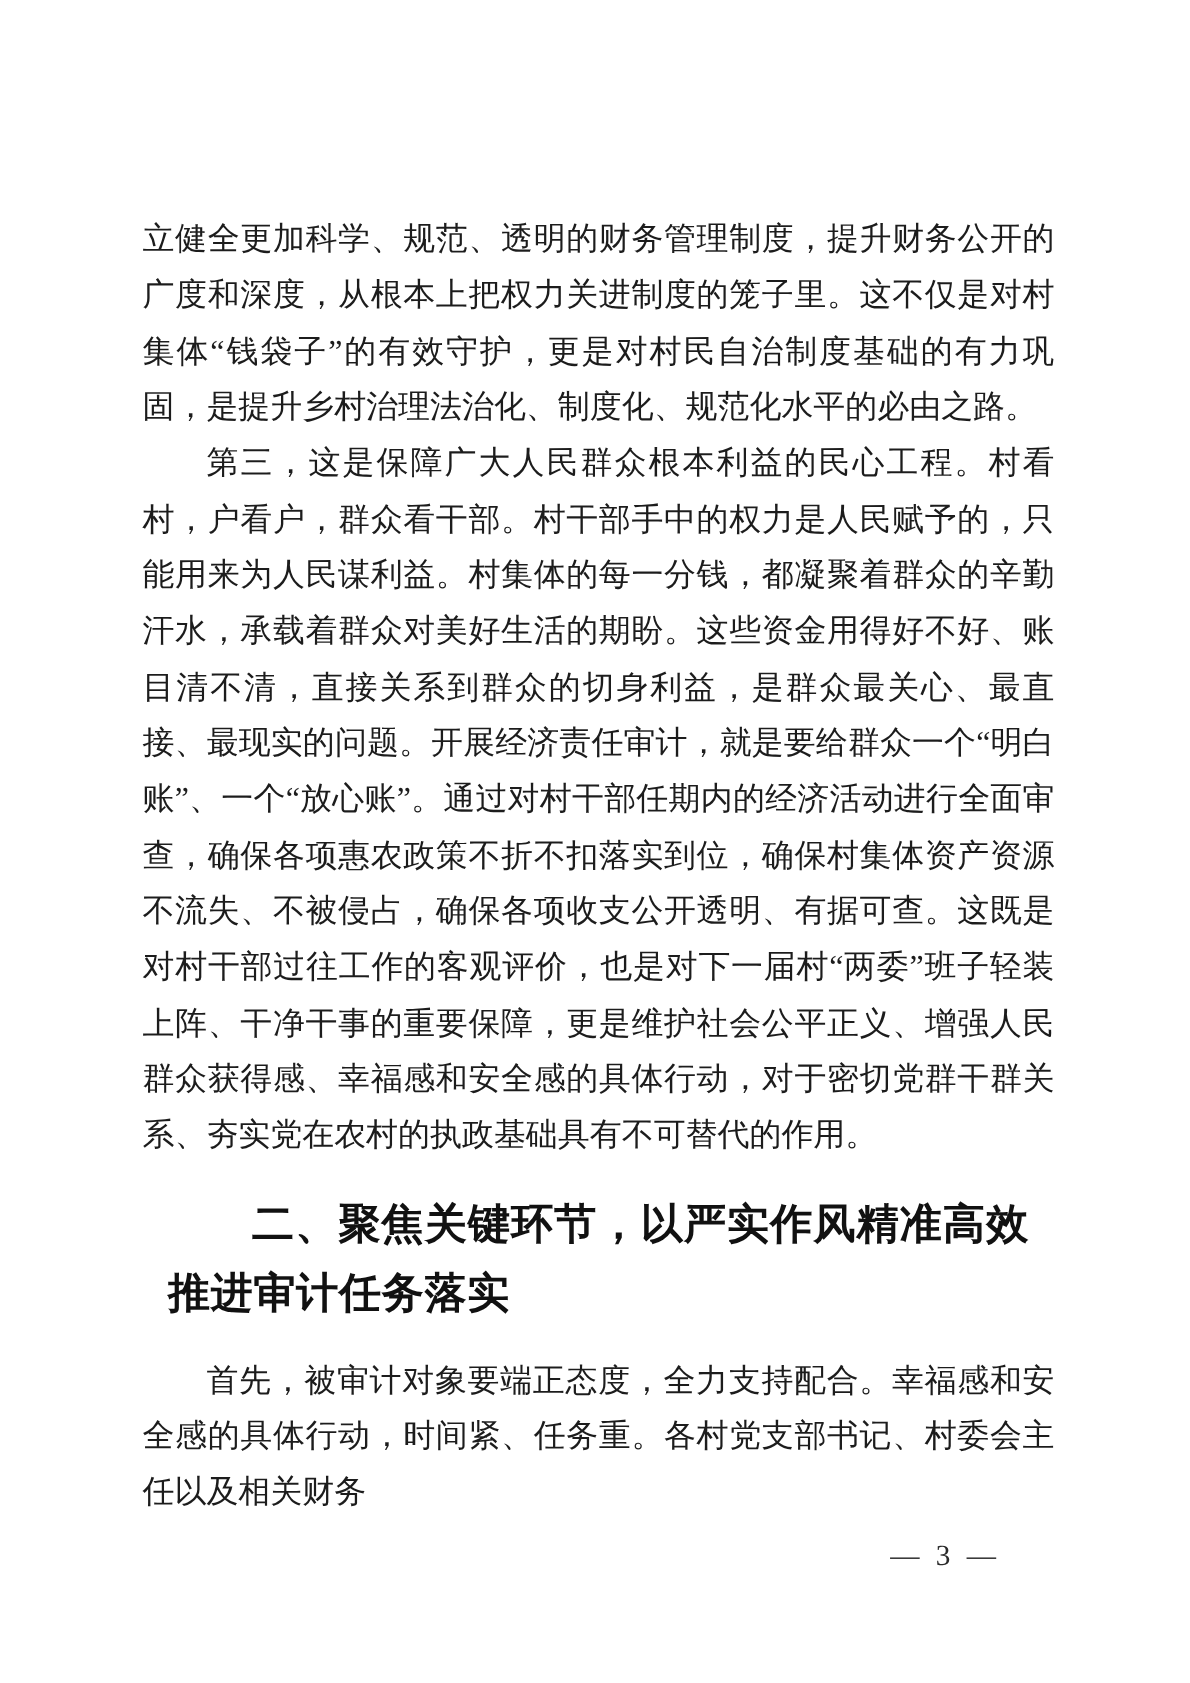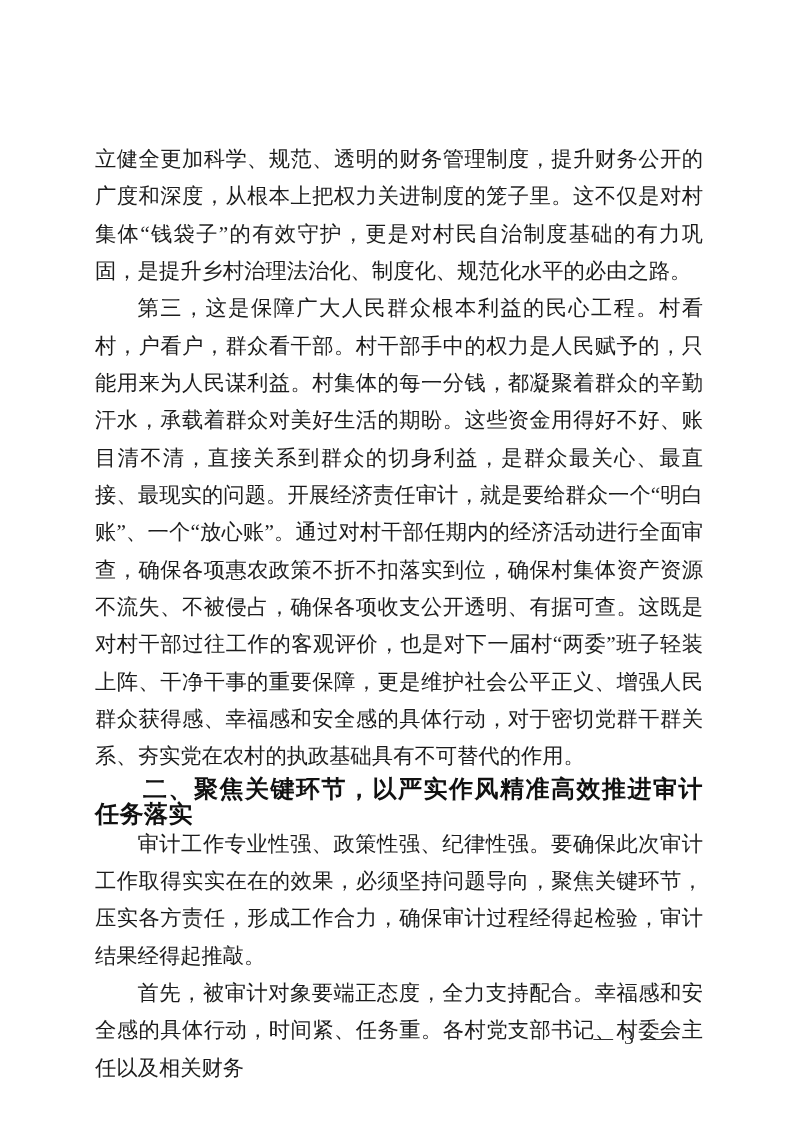--- a/index.html
+++ b/index.html
@@ -26,26 +26,26 @@
     text-align: justify;
   }
   .content p {
     margin: 0;
     text-indent: 2em;
   }
   .content p.continuation {
     text-indent: 0;
   }
   .content .section-heading {
-    margin: 0;
+    margin: 17px;
     text-indent: 2em;
     font-family: "Liberation Sans", "DejaVu Sans", sans-serif;
     font-weight: 700;
-    font-size: 24px;
-    line-height: 25px;
+    font-size: 28px;
+    line-height: 46px;
     color: #111111;
     letter-spacing: 0.5px;
   }
   .footer {
     position: absolute;
     top: 1027px;
     left: 0;
     width: 793px;
     box-sizing: border-box;
     padding-right: 126px;
@@ -57,20 +57,19 @@
   }
 </style>
 </head>
 <body>
 
 <div class="page">
   <div class="content">
     <p class="continuation">立健全更加科学、规范、透明的财务管理制度，提升财务公开的广度和深度，从根本上把权力关进制度的笼子里。这不仅是对村集体“钱袋子”的有效守护，更是对村民自治制度基础的有力巩固，是提升乡村治理法治化、制度化、规范化水平的必由之路。</p>
     <p>第三，这是保障广大人民群众根本利益的民心工程。村看村，户看户，群众看干部。村干部手中的权力是人民赋予的，只能用来为人民谋利益。村集体的每一分钱，都凝聚着群众的辛勤汗水，承载着群众对美好生活的期盼。这些资金用得好不好、账目清不清，直接关系到群众的切身利益，是群众最关心、最直接、最现实的问题。开展经济责任审计，就是要给群众一个“明白账”、一个“放心账”。通过对村干部任期内的经济活动进行全面审查，确保各项惠农政策不折不扣落实到位，确保村集体资产资源不流失、不被侵占，确保各项收支公开透明、有据可查。这既是对村干部过往工作的客观评价，也是对下一届村“两委”班子轻装上阵、干净干事的重要保障，更是维护社会公平正义、增强人民群众获得感、幸福感和安全感的具体行动，对于密切党群干群关系、夯实党在农村的执政基础具有不可替代的作用。</p>
     <p class="section-heading">二、聚焦关键环节，以严实作风精准高效推进审计任务落实</p>
-    <p>审计工作专业性强、政策性强、纪律性强。要确保此次审计工作取得实实在在的效果，必须坚持问题导向，聚焦关键环节，压实各方责任，形成工作合力，确保审计过程经得起检验，审计结果经得起推敲。</p>
     <p>首先，被审计对象要端正态度，全力支持配合。幸福感和安全感的具体行动，时间紧、任务重。各村党支部书记、村委会主任以及相关财务</p>
   </div>
 
   <div class="footer">
     <span>— 3 —</span>
   </div>
 </div>
 
 </body></html>

